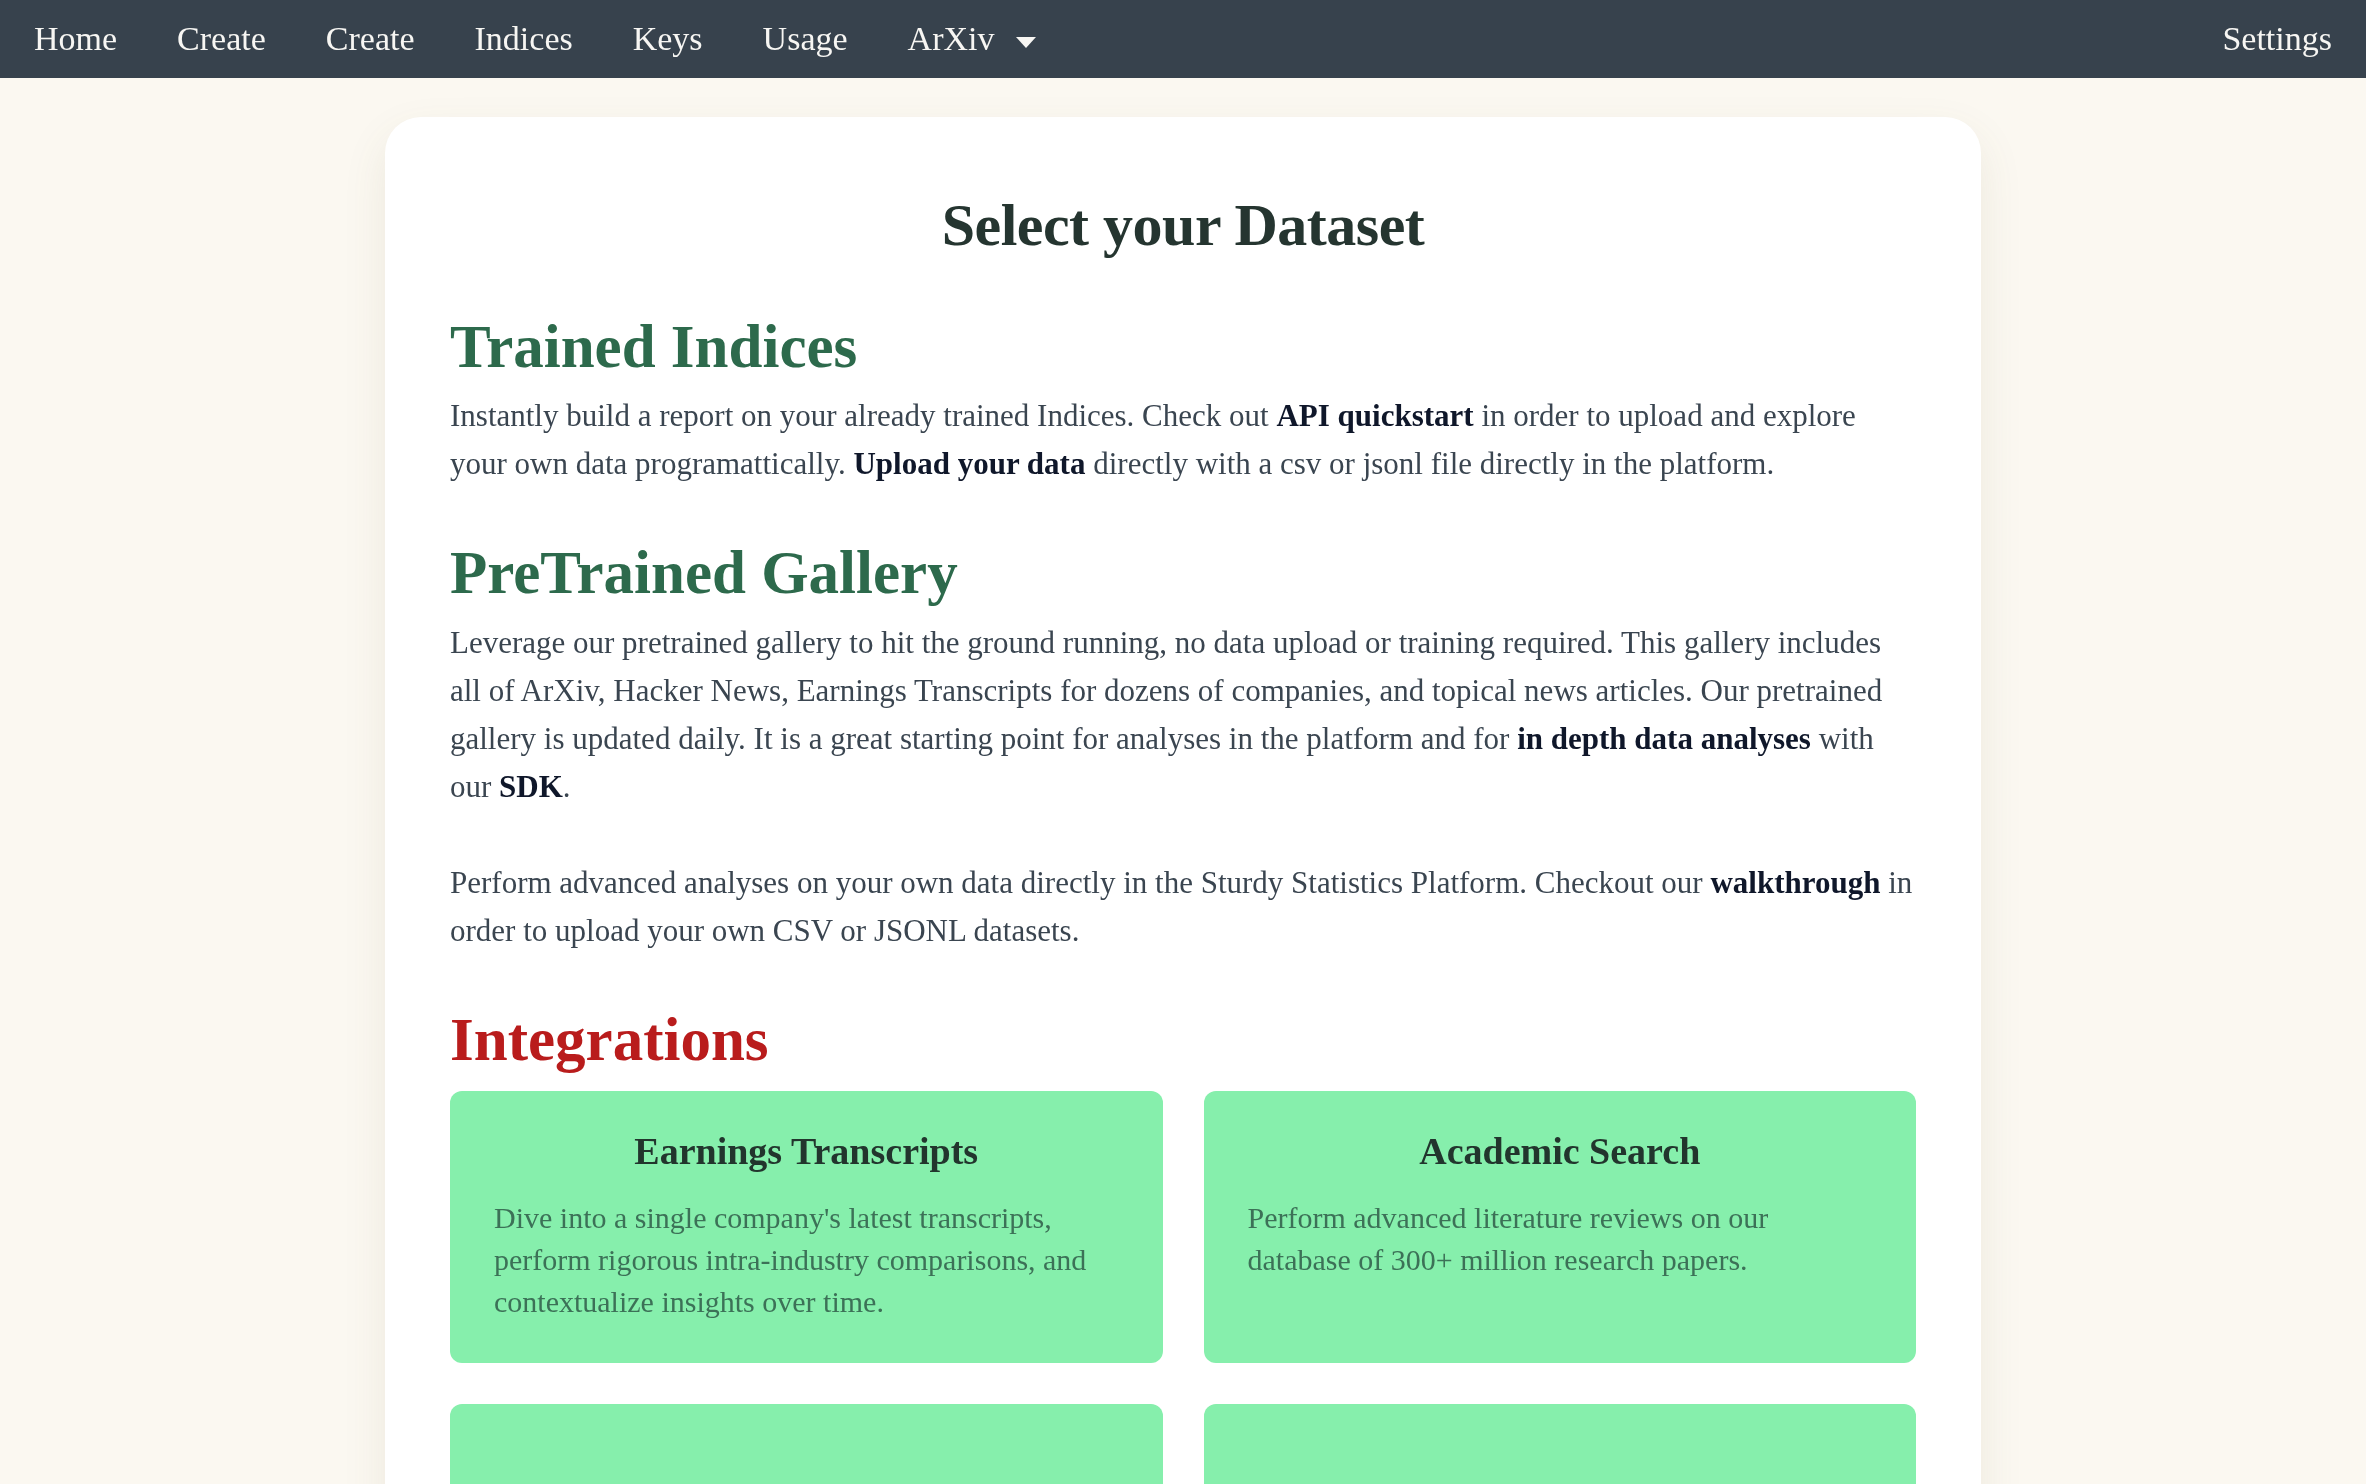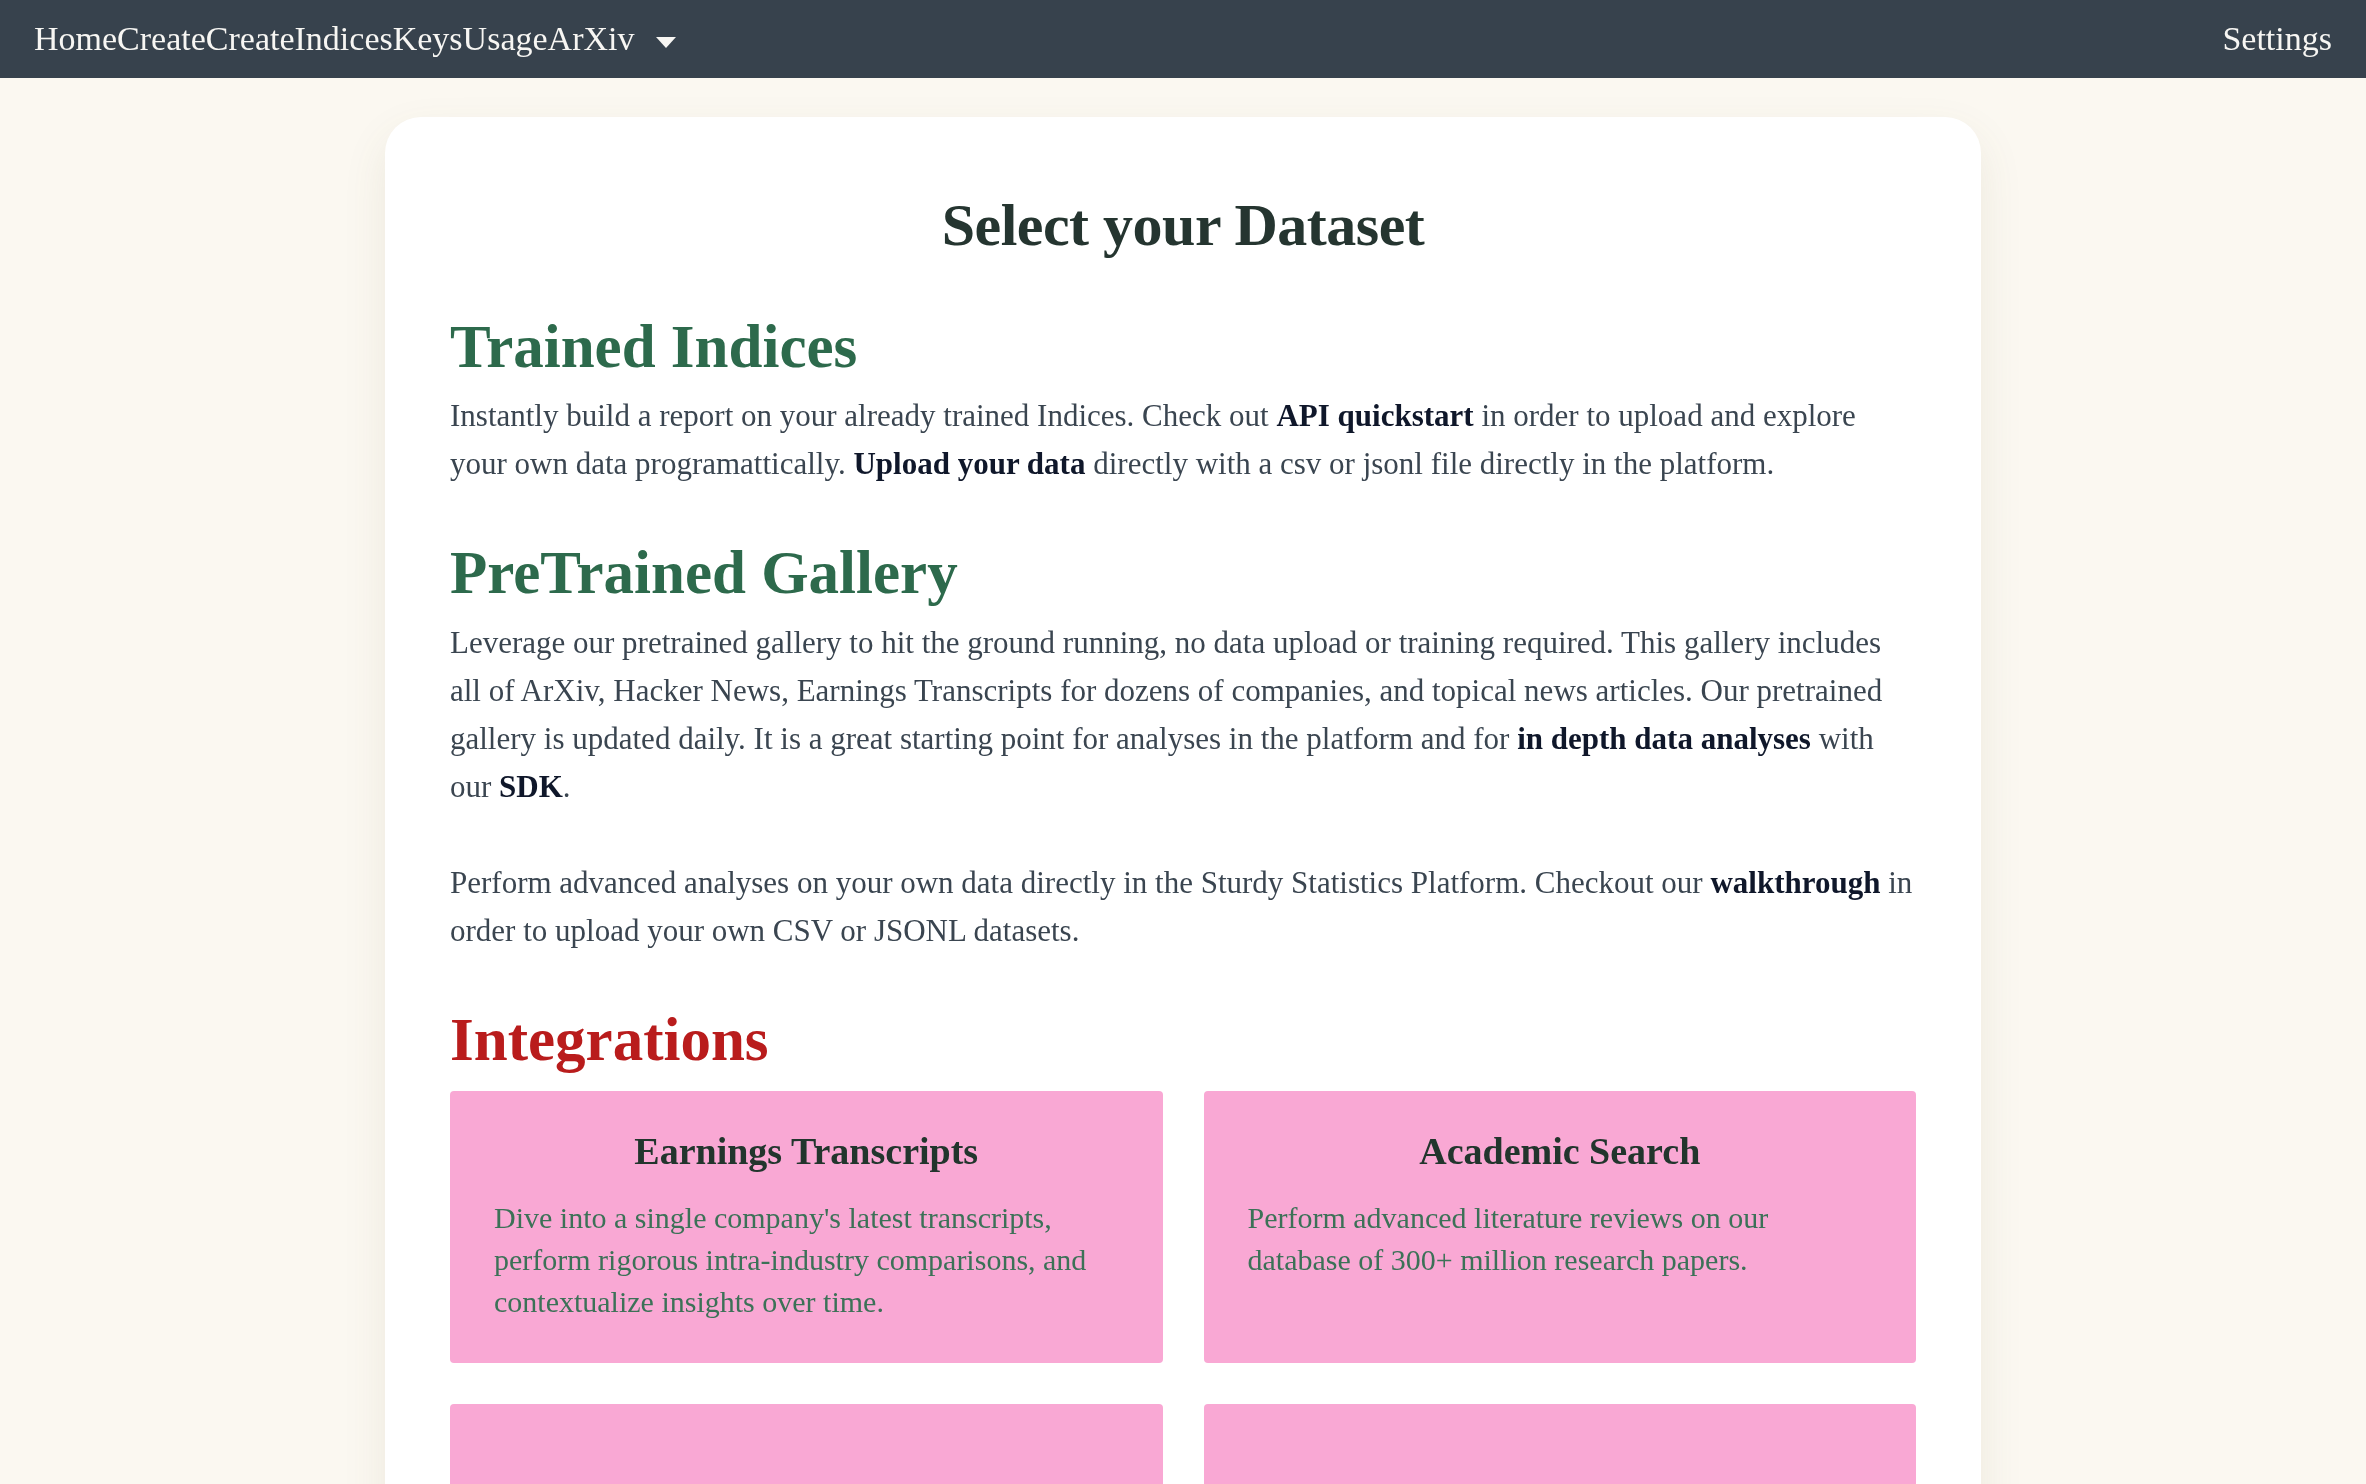--- a/index.html
+++ b/index.html
@@ -14,20 +14,21 @@
   .navbar {
     height: 78px;
     background: #37424d;
     display: flex;
     align-items: center;
     padding: 0 34px;
   }
   .nav-left {
     display: flex;
     align-items: center;
+    gap: 60px;
     font-family: Liberation Serif, serif;
   }
   .nav-item {
     color: #f7f6f3;
     font-size: 34px;
     line-height: 78px;
     cursor: pointer;
     white-space: nowrap;
   }
   .nav-docs {
@@ -88,22 +89,22 @@
   }
 
   .integrations-section { margin-bottom: 0; }
   .cards-grid {
     display: grid;
     grid-template-columns: 1fr 1fr;
     column-gap: 41px;
     row-gap: 41px;
   }
   .tile {
-    background: #f9a8d4;
-    border-radius: 4px;
+    background: #86efac;
+    border-radius: 12px;
     padding: 38px 44px 40px;
     cursor: pointer;
   }
   .tile-title {
     text-align: center;
     font-size: 38px;
     font-weight: 700;
     color: #22352d;
     margin-bottom: 24px;
   }

